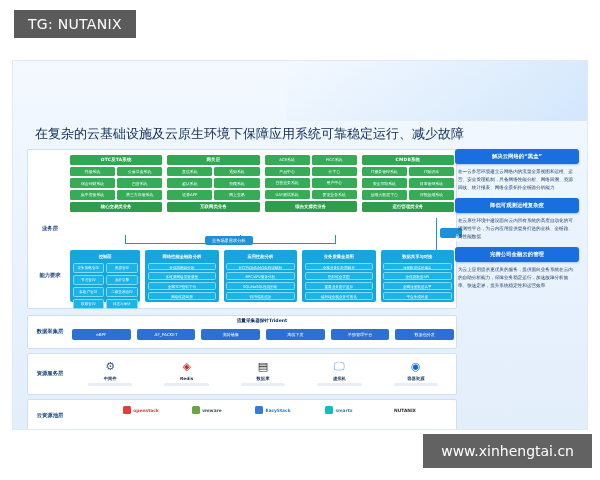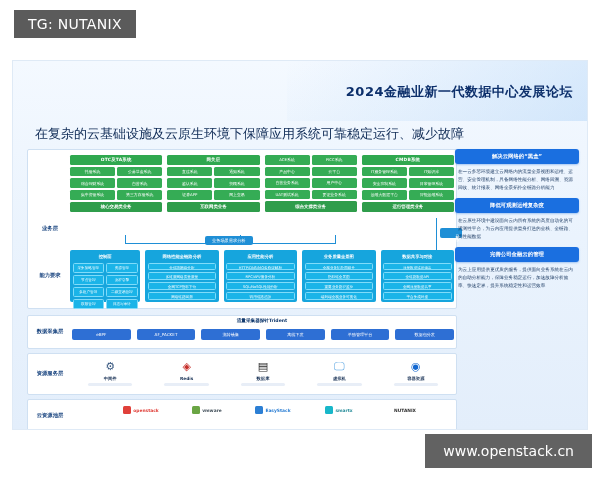--- a/index.html
+++ b/index.html
@@ -157,21 +157,20 @@
 </head>
 <body>
 
 <div class="page">
 
   <div class="tg-badge">TG: NUTANIX</div>
 
   <div class="slide">
     <div class="slide-deco"></div>
 
-    <div class="slide-title">2024金融业新一代数据中心发展论坛</div>
     <div class="slide-desc">在复杂的云基础设施及云原生环境下保障应用系统可靠稳定运行、减少故障修复时间，实现全链路数据监控、性能分析及故障快速定位，提升系统稳定性与运营效率</div>
 
     <div class="diagram">
 
       <div class="layer-box" id="biz-layer">
         <div class="layer-label">业务层</div>
 
         <div class="biz-cols">
 
           <div class="biz-col">
@@ -392,14 +391,14 @@
         <div class="card-head">降低可观测运维复杂度</div>
         <div class="card-body">在云原生环境中建设面向云内所有系统的高度自动化的可观测性平台，为云内应用提供量身打造的全栈、全链路、高性能数据</div>
       </div>
       <div class="card">
         <div class="card-head">完善公司金融云的管理</div>
         <div class="card-body">为云上应用提供更优质的服务，提供面向业务系统在云内的自助分析能力，保障业务稳定运行，加速故障分析效率、快速定界，提升系统稳定性和运营效率</div>
       </div>
     </div>
   </div>
 
-  <div class="site-badge">www.openstack.cn</div>
+  <div class="site-badge">www.xinhengtai.cn</div>
 </div>
 
 </body></html>

